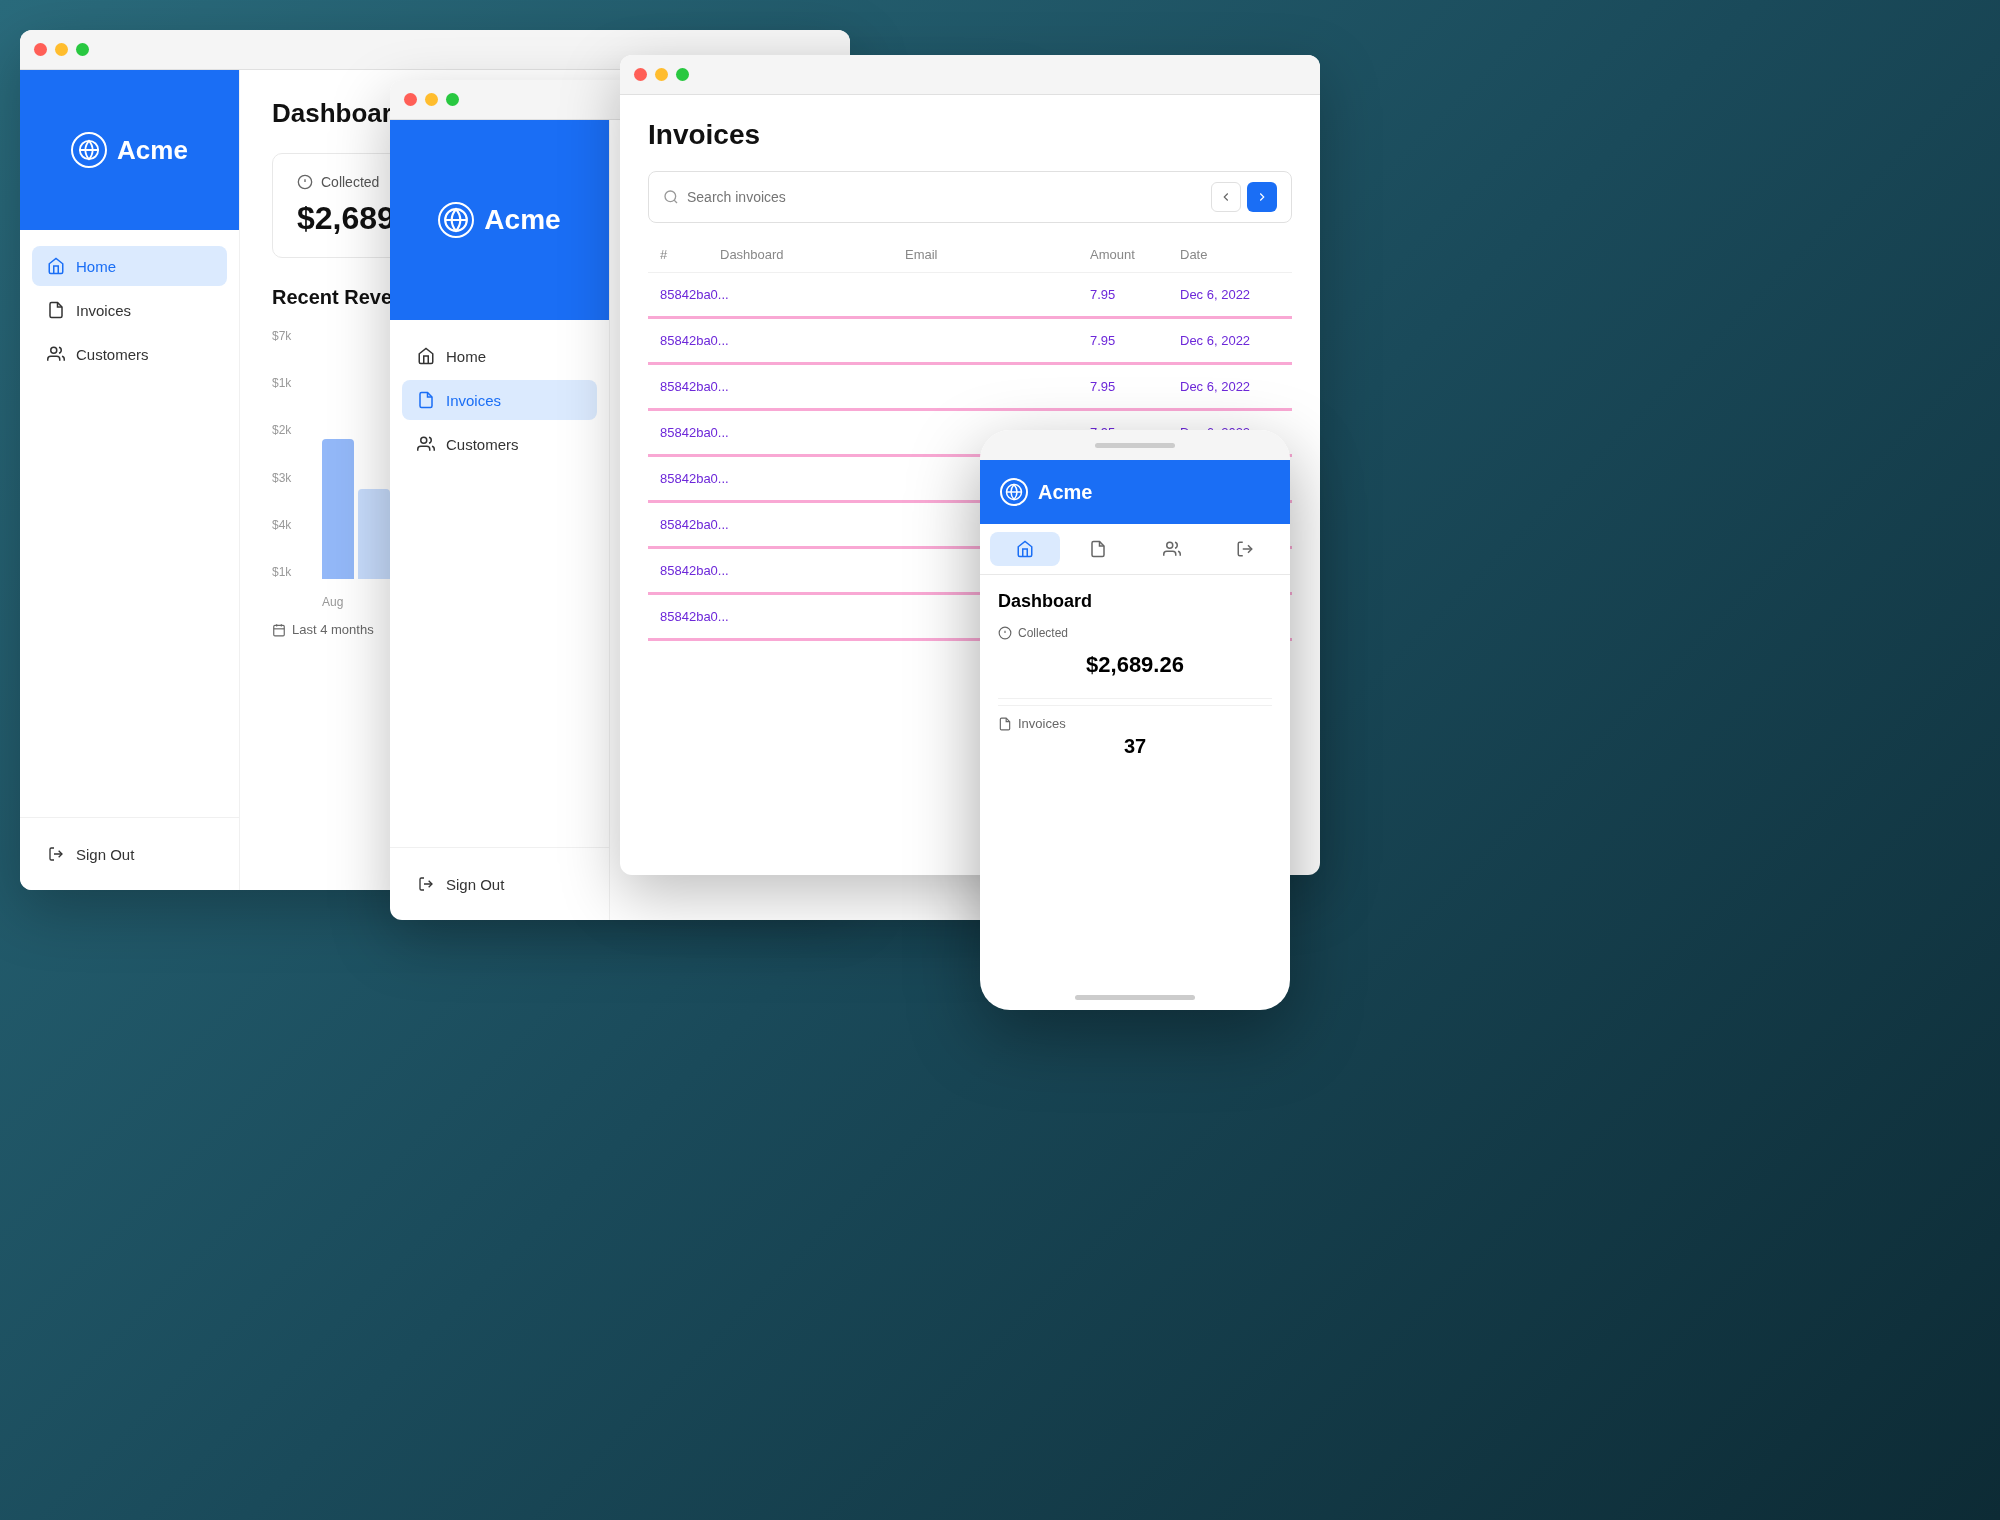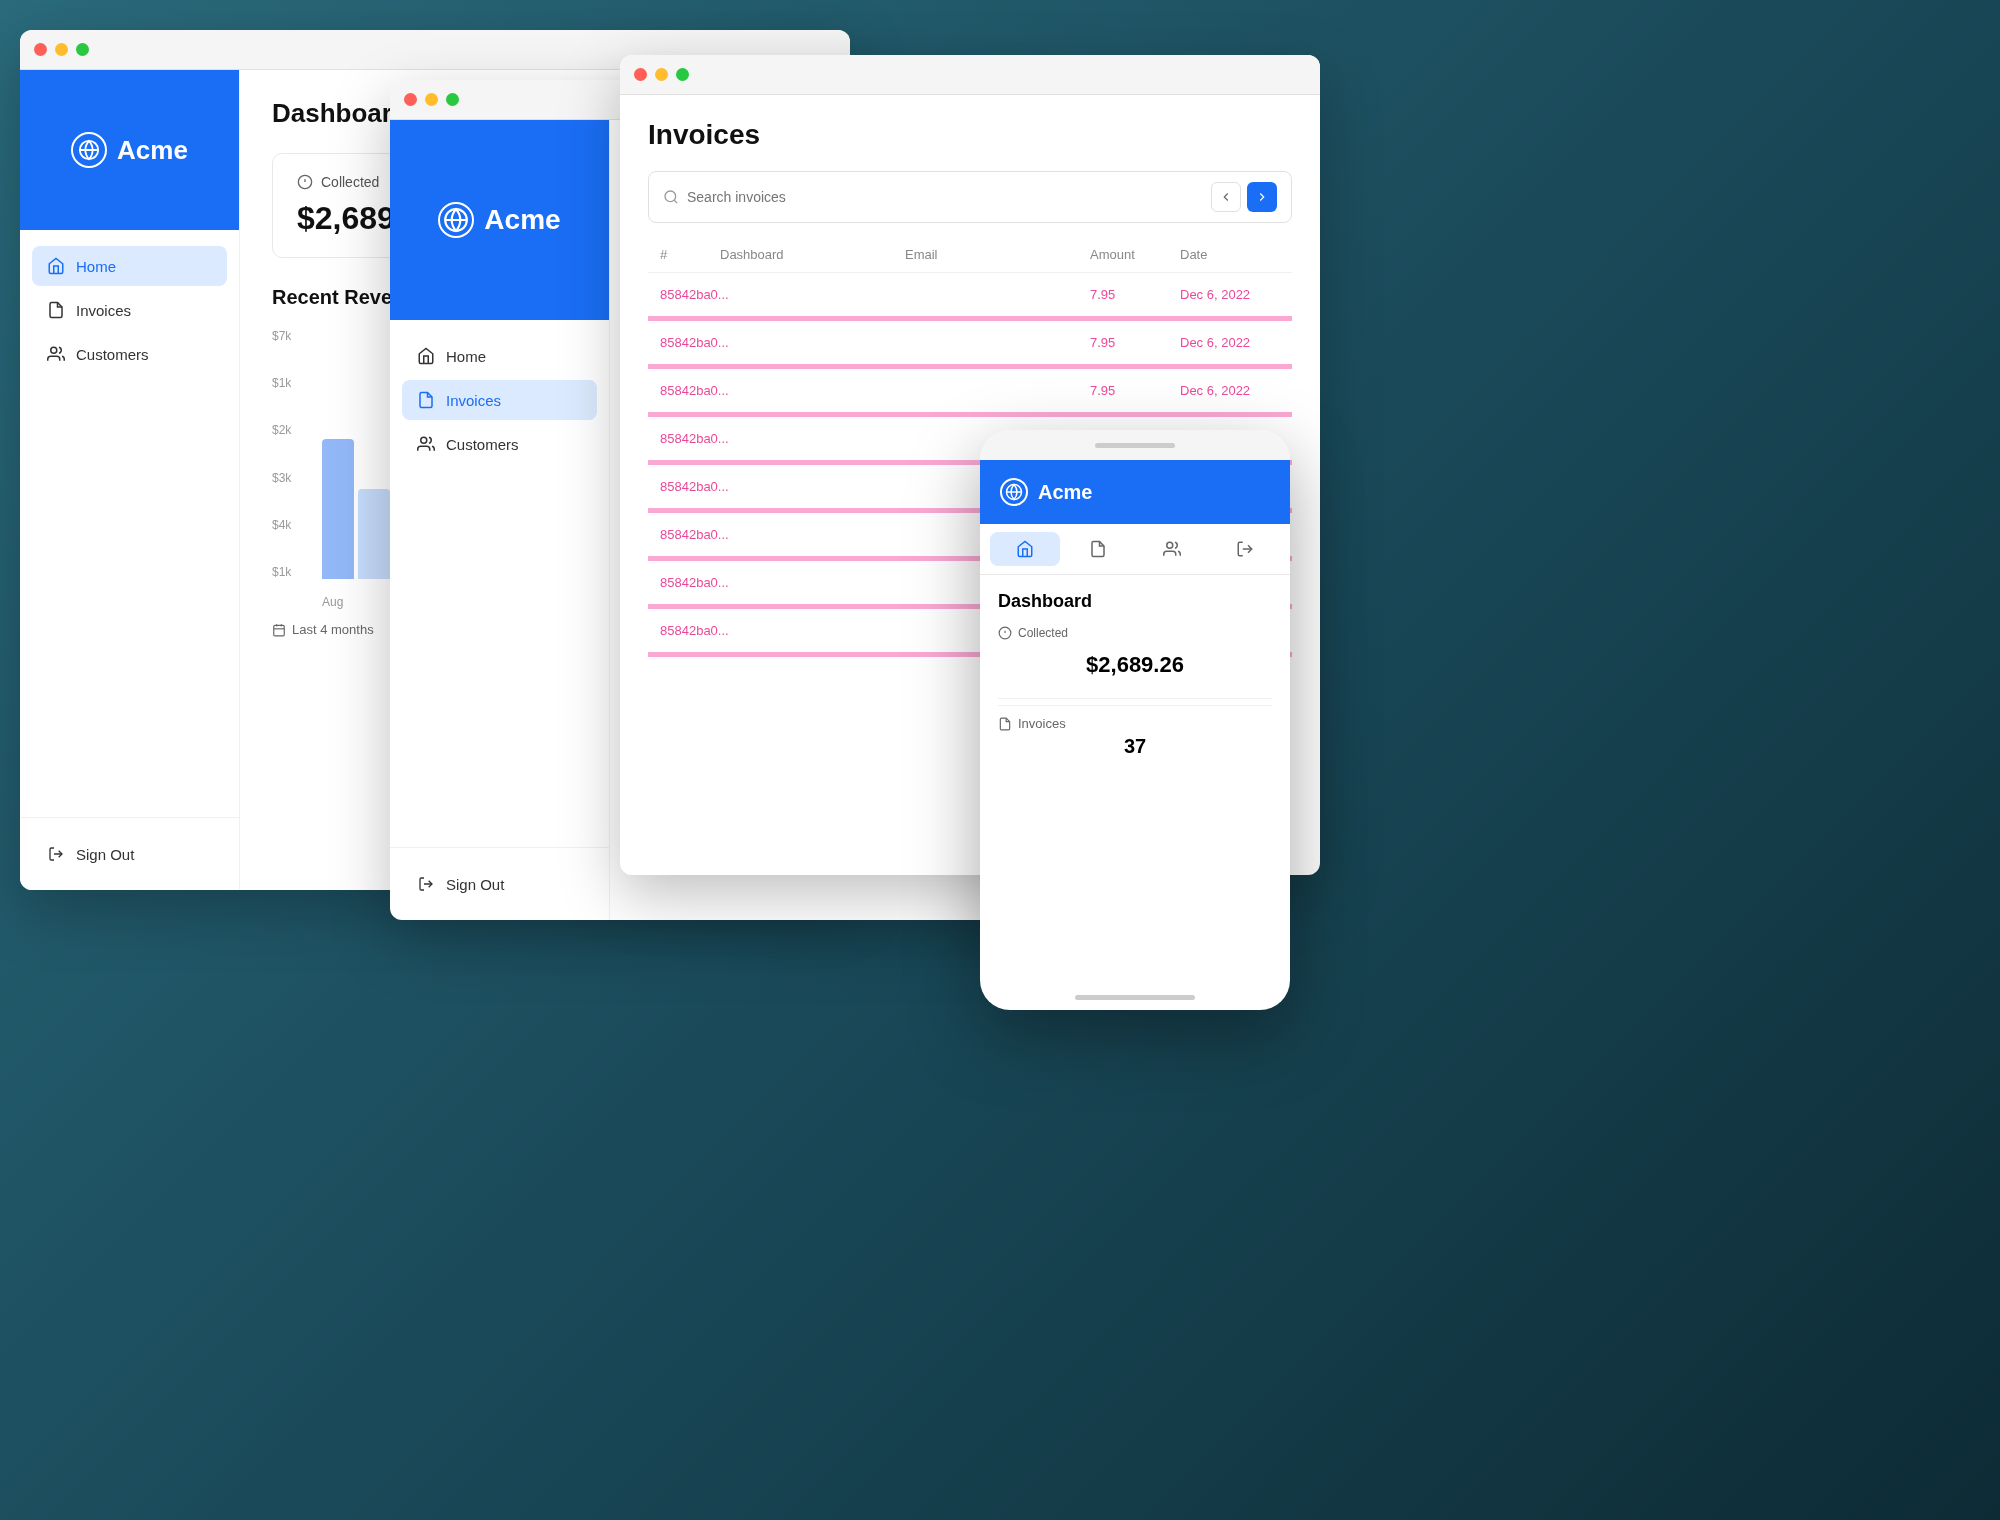--- a/index.html
+++ b/index.html
@@ -315,23 +315,23 @@
       border-bottom: 1px solid #f0f0f0;
       font-size: 13px;
       color: #888;
       font-weight: 500;
     }
 
     .table-row {
       display: grid;
       grid-template-columns: 60px 1fr 1fr 90px 100px;
       padding: 14px 12px;
-      border-bottom: 5px solid #f9a8d4;
+      border-bottom: 3px solid #f9a8d4;
       font-size: 13px;
-      color: #ec4899;
+      color: #6d28d9;
       align-items: center;
     }
 
     
     .win4 {
       left: 755px;
       top: 330px;
       width: 310px;
       height: 580px;
       border-radius: 30px;

